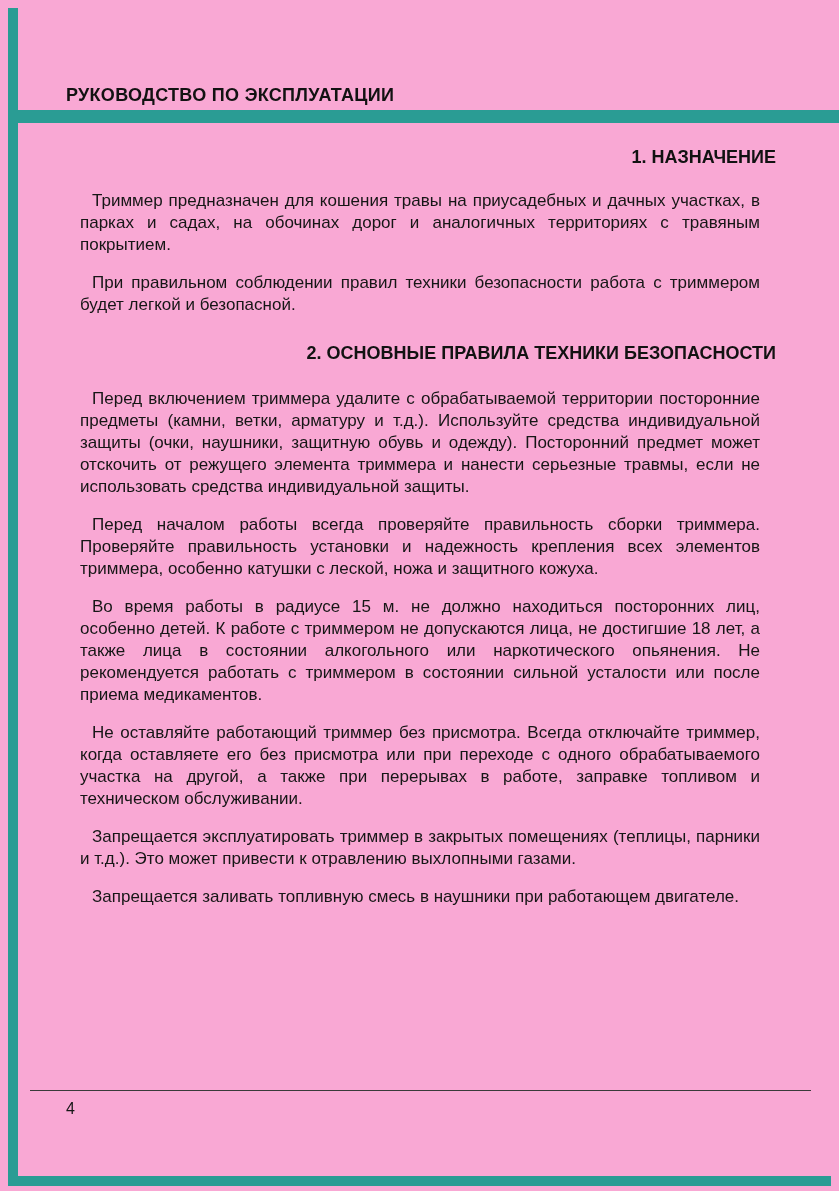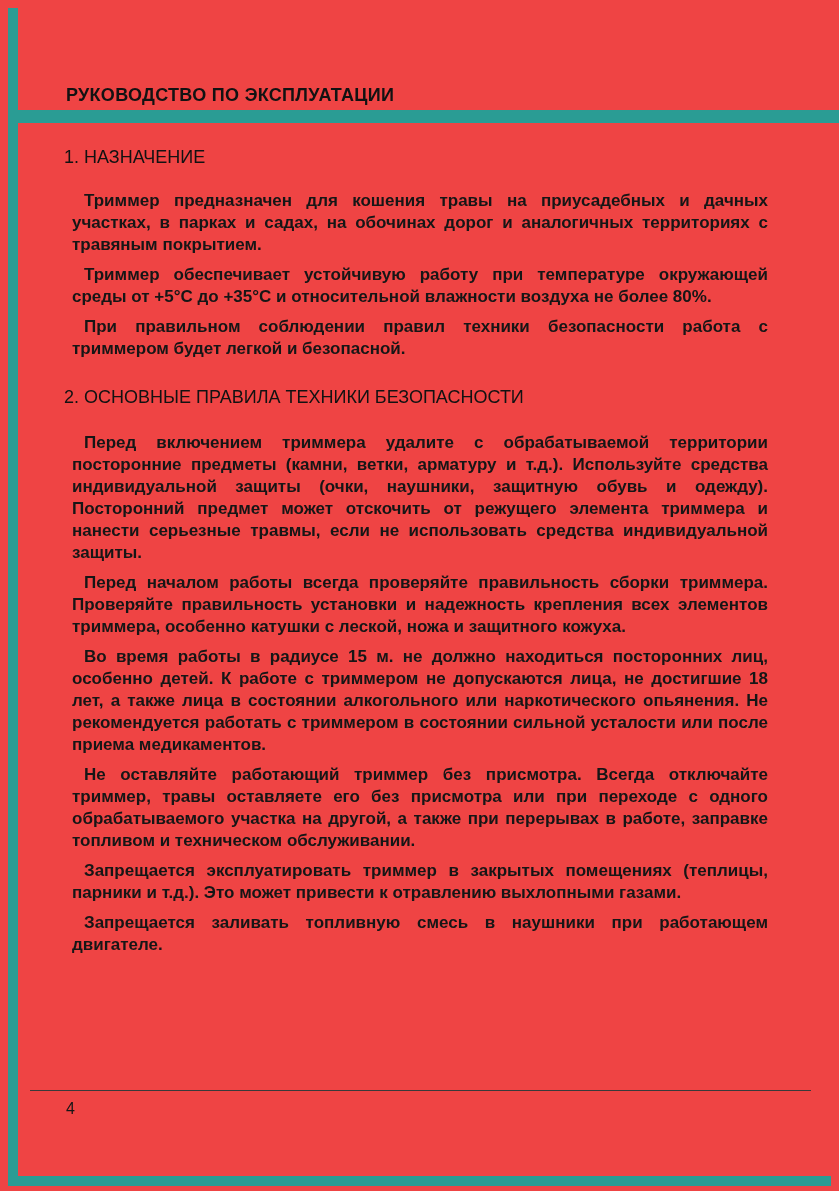--- a/index.html
+++ b/index.html
@@ -10,21 +10,21 @@
     font-family: "Liberation Sans", sans-serif;
     position: relative;
     overflow: hidden;
   }
   :root { --accent: #2a9c94; }
 
   .page {
     position: relative;
     width: 839px;
     height: 1191px;
-    background: #ef4444;
+    background: #f9a8d4;
   }
 
   .left-accent-bar {
     position: absolute;
     left: 8px;
     top: 8px;
     width: 10px;
     bottom: 5px;
     background: var(--accent);
   }
@@ -54,33 +54,32 @@
     left: 64px;
     right: 63px;
     top: 146px;
     color: #161616;
     font-size: 17px;
     line-height: 22px;
     text-align: justify;
   }
 
   .section-heading {
-    text-align: left;
+    text-align: right;
     font-size: 18px;
-    font-weight: normal;
+    font-weight: bold;
     color: #121212;
     line-height: 22px;
   }
   .section-heading.first { margin-bottom: 22px; }
   .section-heading.second { margin-top: 26px; margin-bottom: 24px; }
 
   .body-paragraph {
     text-indent: 12px;
-    margin: 8px;
-    font-weight: bold;
+    margin: 16px;
   }
 
   .footer-rule {
     position: absolute;
     left: 30px;
     right: 28px;
     top: 1090px;
     height: 1px;
     background: #3a3a3a;
   }
@@ -111,29 +110,28 @@
 
   <div class="header-title">РУКОВОДСТВО ПО ЭКСПЛУАТАЦИИ</div>
 
   <div class="header-rule"></div>
 
   <div class="content">
 
     <h2 class="section-heading first">1. НАЗНАЧЕНИЕ</h2>
 
     <p class="body-paragraph">Триммер предназначен для кошения травы на приусадебных и дачных участках, в парках и садах, на обочинах дорог и аналогичных территориях с травяным покрытием.</p>
-    <p class="body-paragraph">Триммер обеспечивает устойчивую работу при температуре окружающей среды от +5°С до +35°С и относительной влажности воздуха не более 80%.</p>
     <p class="body-paragraph">При правильном соблюдении правил техники безопасности работа с триммером будет легкой и безопасной.</p>
 
     <h2 class="section-heading second">2. ОСНОВНЫЕ ПРАВИЛА ТЕХНИКИ БЕЗОПАСНОСТИ</h2>
 
     <p class="body-paragraph">Перед включением триммера удалите с обрабатываемой территории посторонние предметы (камни, ветки, арматуру и т.д.). Используйте средства индивидуальной защиты (очки, наушники, защитную обувь и одежду). Посторонний предмет может отскочить от режущего элемента триммера и нанести серьезные травмы, если не использовать средства индивидуальной защиты.</p>
     <p class="body-paragraph">Перед началом работы всегда проверяйте правильность сборки триммера. Проверяйте правильность установки и надежность крепления всех элементов триммера, особенно катушки с леской, ножа и защитного кожуха.</p>
     <p class="body-paragraph">Во время работы в радиусе 15 м. не должно находиться посторонних лиц, особенно детей. К работе с триммером не допускаются лица, не достигшие 18 лет, а также лица в состоянии алкогольного или наркотического опьянения. Не рекомендуется работать с триммером в состоянии сильной усталости или после приема медикаментов.</p>
-    <p class="body-paragraph">Не оставляйте работающий триммер без присмотра. Всегда отключайте триммер, травы оставляете его без присмотра или при переходе с одного обрабатываемого участка на другой, а также при перерывах в работе, заправке топливом и техническом обслуживании.</p>
+    <p class="body-paragraph">Не оставляйте работающий триммер без присмотра. Всегда отключайте триммер, когда оставляете его без присмотра или при переходе с одного обрабатываемого участка на другой, а также при перерывах в работе, заправке топливом и техническом обслуживании.</p>
     <p class="body-paragraph">Запрещается эксплуатировать триммер в закрытых помещениях (теплицы, парники и т.д.). Это может привести к отравлению выхлопными газами.</p>
     <p class="body-paragraph">Запрещается заливать топливную смесь в наушники при работающем двигателе.</p>
 
   </div>
 
   <div class="footer-rule"></div>
 
   <div class="page-number">4</div>
 
   <div class="bottom-accent-bar"></div>

